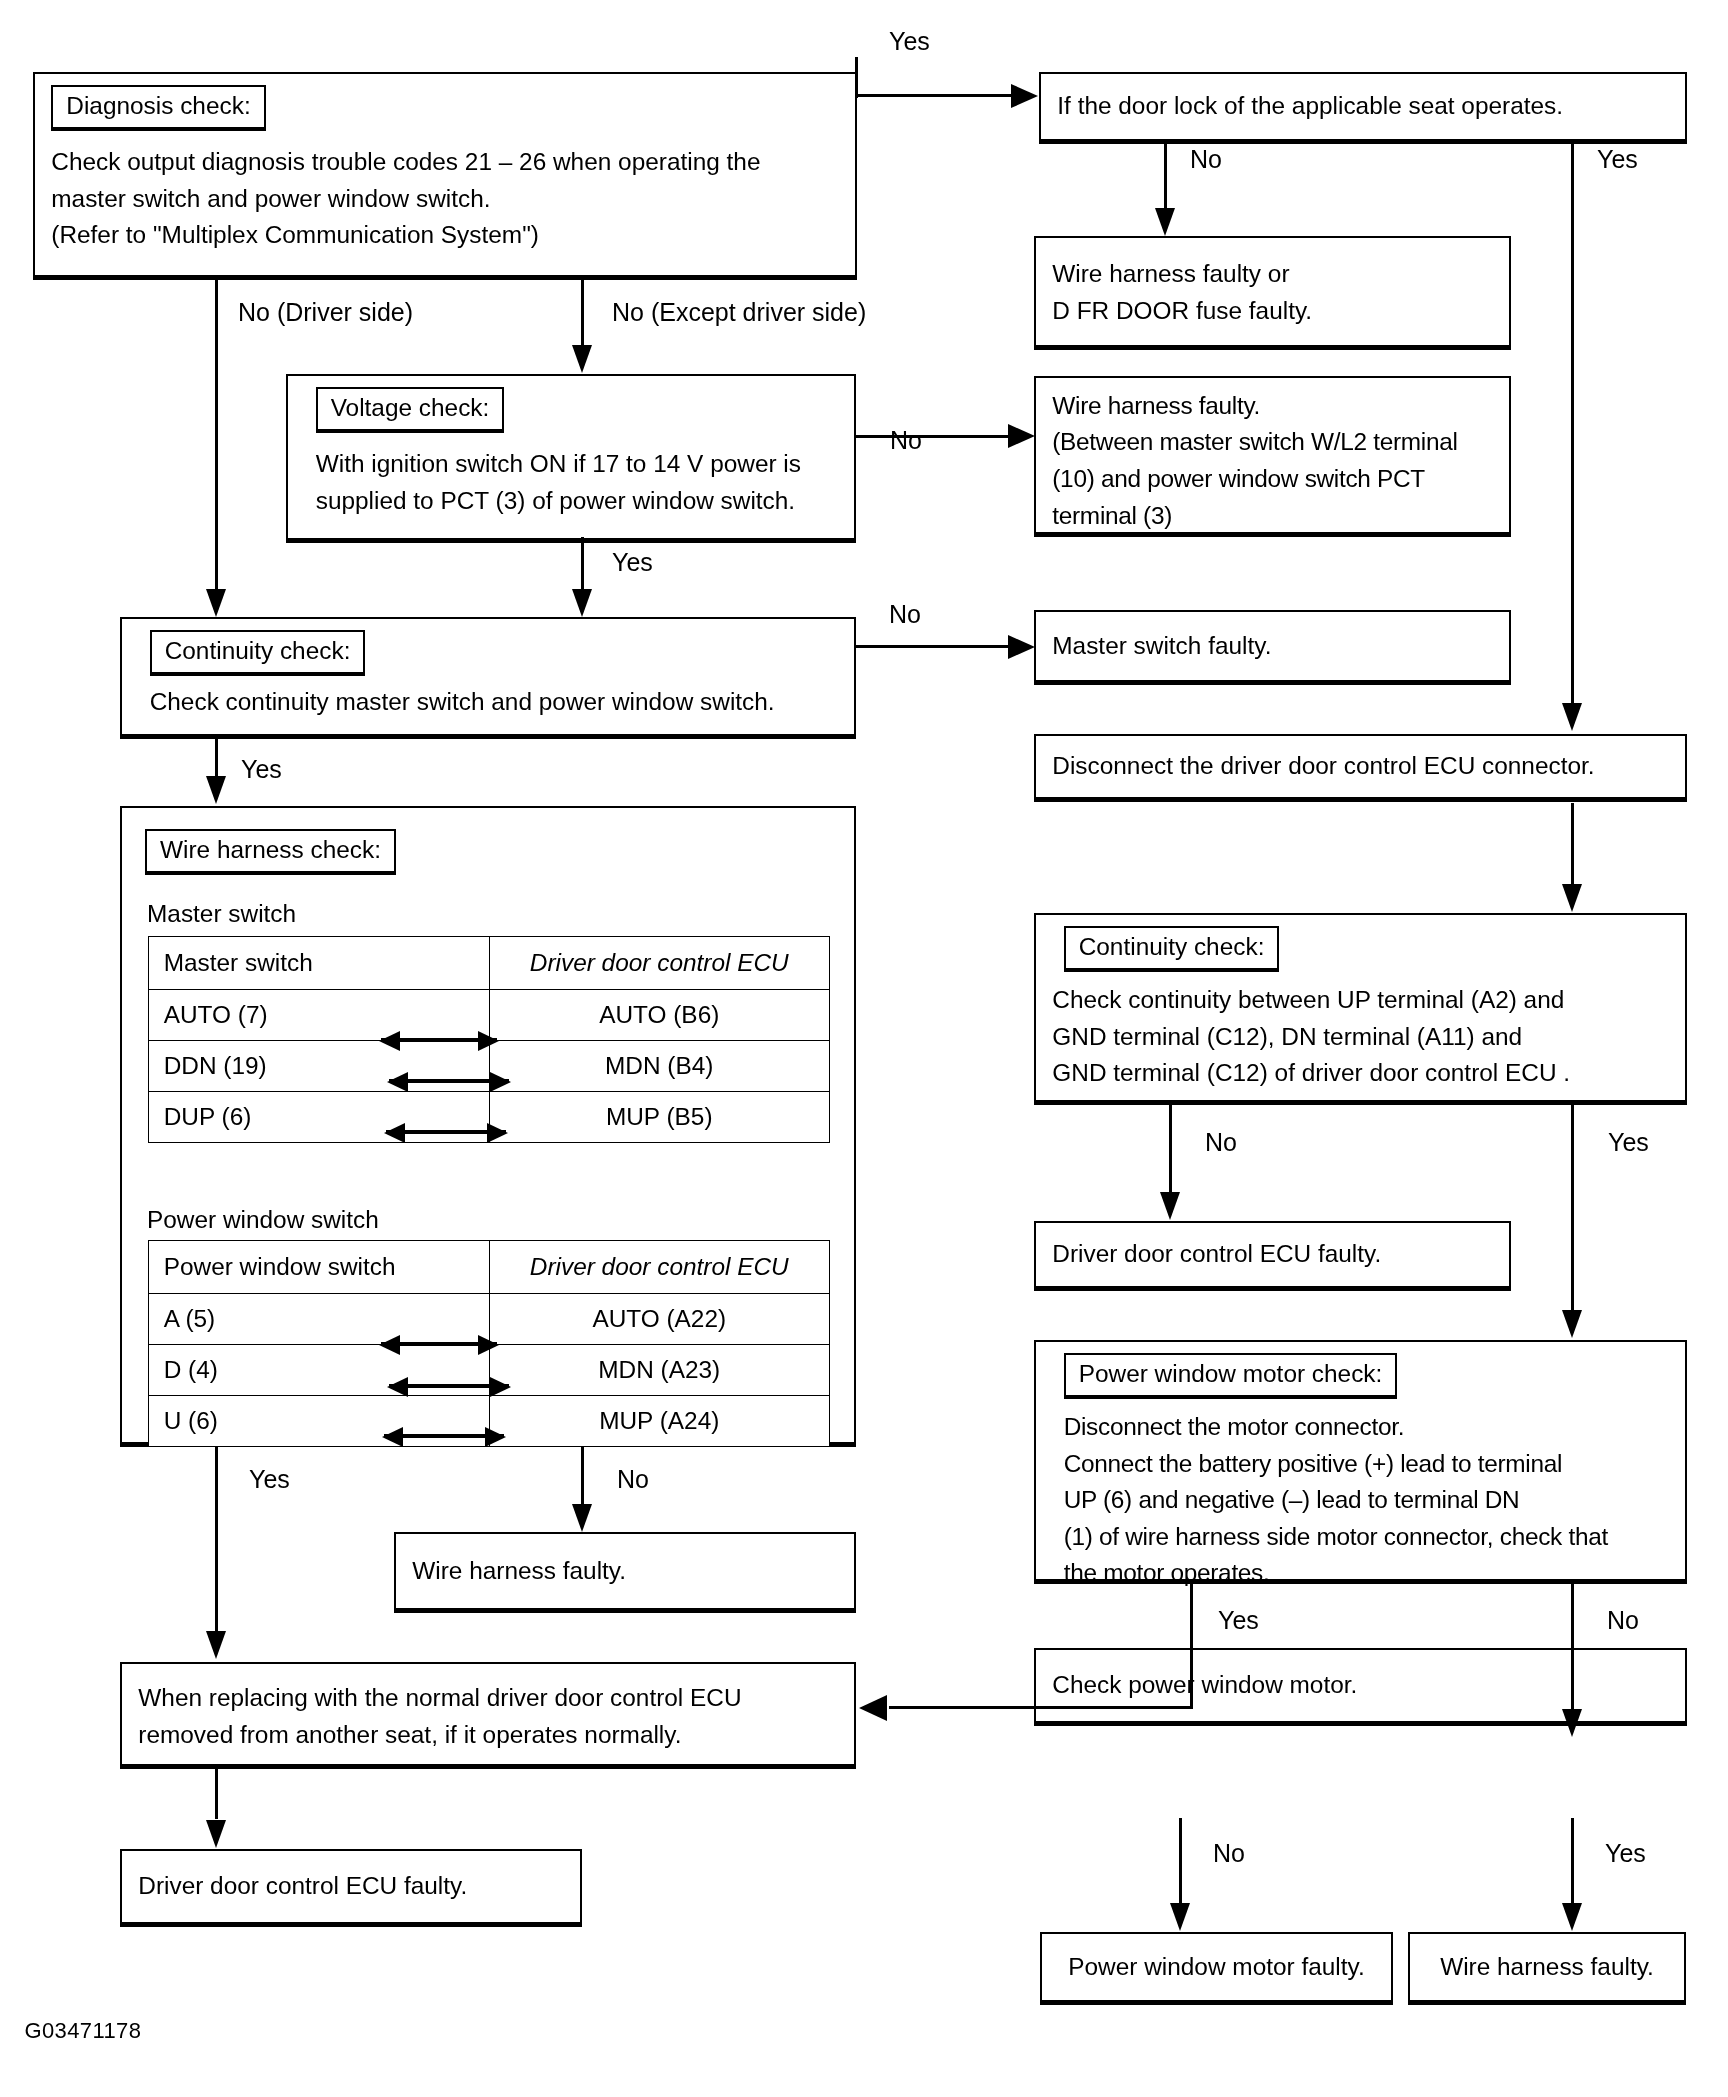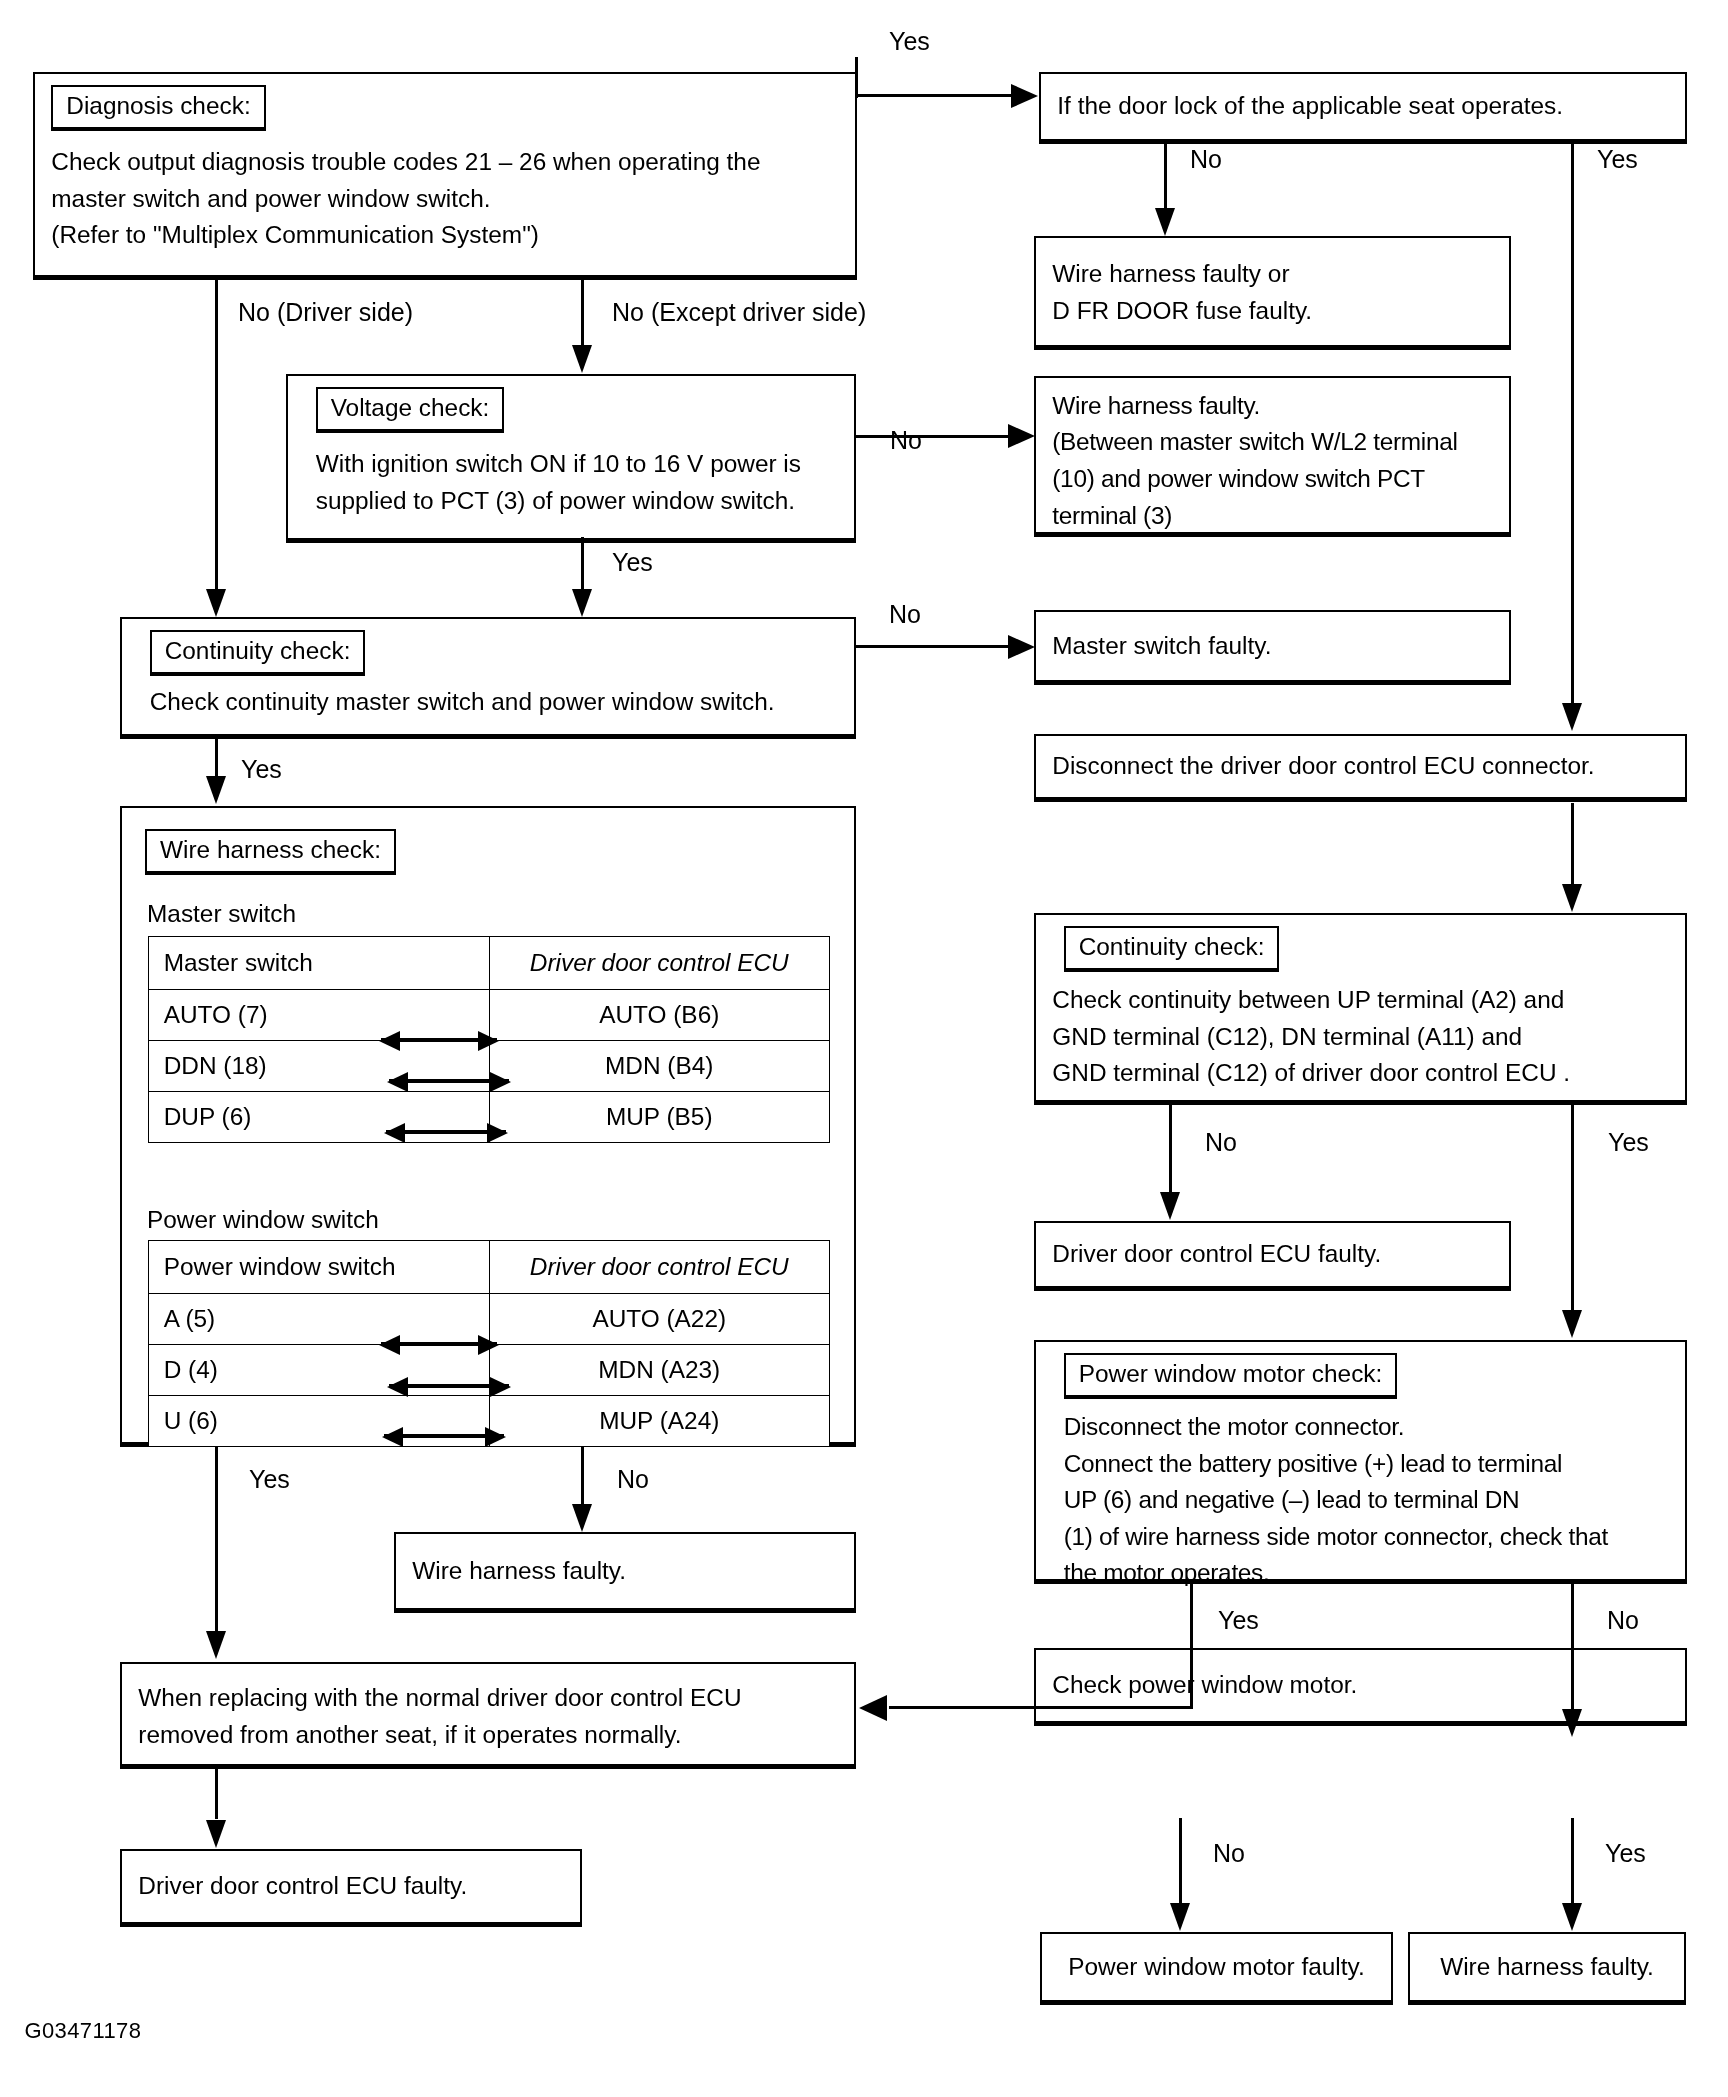--- a/index.html
+++ b/index.html
@@ -141,21 +141,21 @@
 
   <div class="box" style="left:33px; top:72px; width:824px; height:208px;">
     <span class="caption">Diagnosis check:</span>
     <span class="txt">Check output diagnosis trouble codes 21 – 26 when operating the
 master switch and power window switch.
 (Refer to "Multiplex Communication System")</span>
   </div>
 
   <div class="box" style="left:286px; top:374px; width:570px; height:169px;">
     <span class="caption" style="margin-left:11.4px;">Voltage check:</span>
-    <span class="txt" style="padding-left:11.4px;">With ignition switch ON if 10 to 16 V power is
+    <span class="txt" style="padding-left:11.4px;">With ignition switch ON if 17 to 14 V power is
 supplied to PCT (3) of power window switch.</span>
   </div>
 
   <div class="box" style="left:120px; top:617px; width:736px; height:122px;">
     <span class="caption" style="margin-left:11.4px; margin-bottom:8.1px;">Continuity check:</span>
     <span class="txt" style="padding-left:11.4px;">Check continuity master switch and power window switch.</span>
   </div>
 
   <div class="box" style="left:120px; top:806px; width:736px; height:641px; padding:0;">
     <span class="caption" style="position:absolute; left:23px; top:21px; margin:0;">Wire harness check:</span>
@@ -167,21 +167,21 @@
     <tbody>
       <tr class="hdr">
         <td style="width:50%;">Master switch</td>
         <td class="c2" style="width:50%;">Driver door control ECU</td>
       </tr>
       <tr>
         <td>AUTO (7)</td>
         <td class="c2">AUTO (B6)</td>
       </tr>
       <tr>
-        <td>DDN (18)</td>
+        <td>DDN (19)</td>
         <td class="c2">MDN (B4)</td>
       </tr>
       <tr>
         <td>DUP (6)</td>
         <td class="c2">MUP (B5)</td>
       </tr>
     </tbody>
   </table>
 
   <div class="dbl" style="left:381px; top:1038px; width:116px;"></div>

